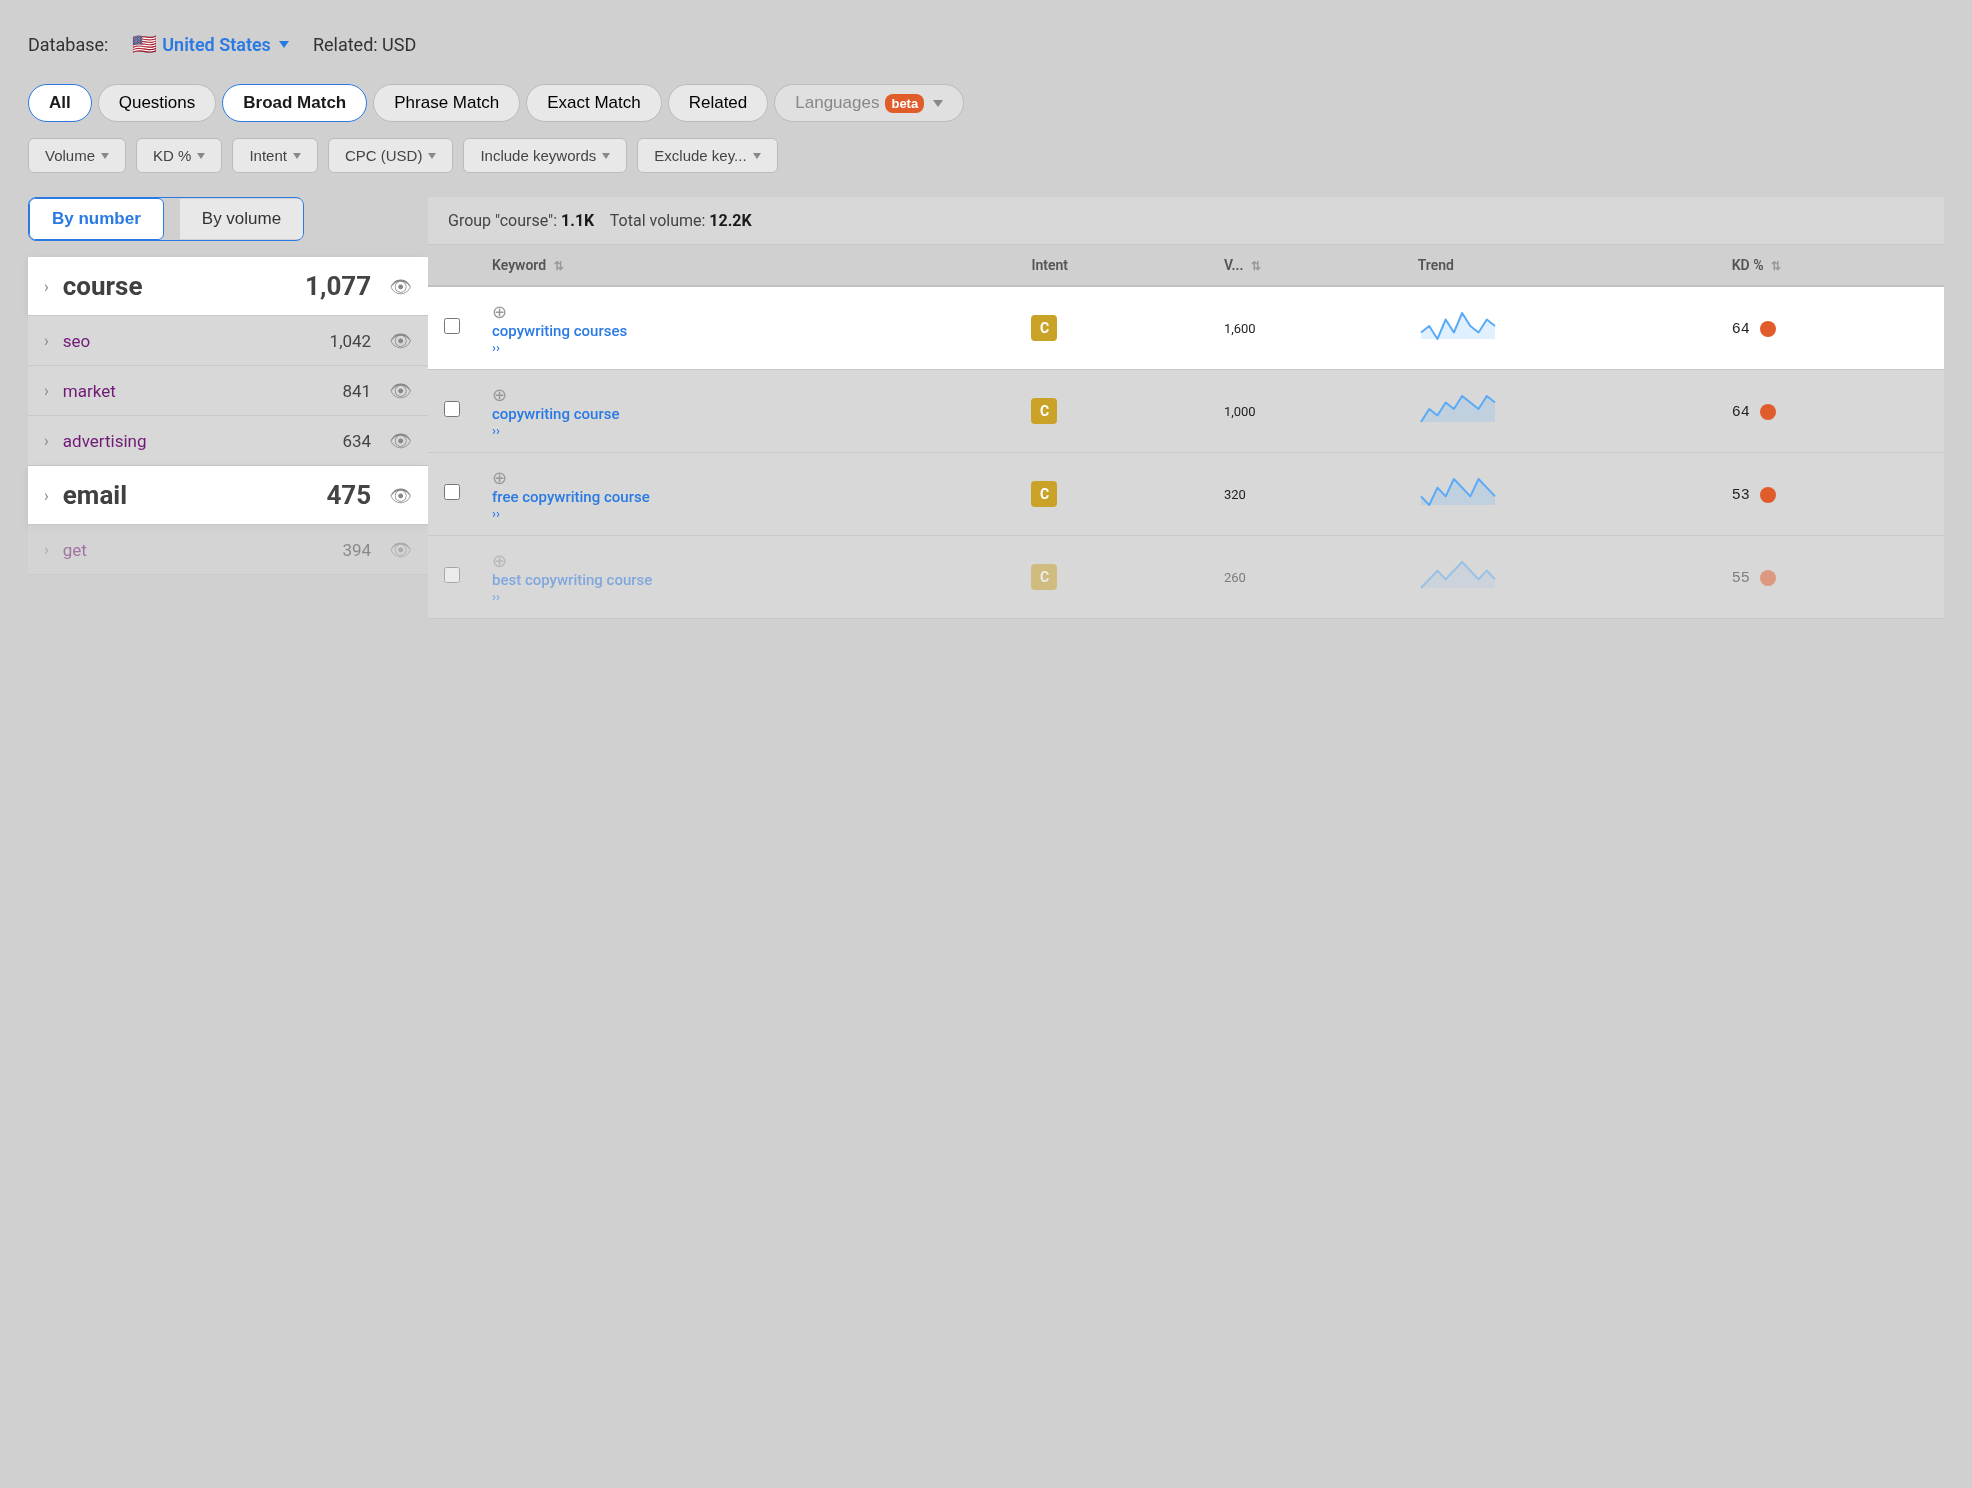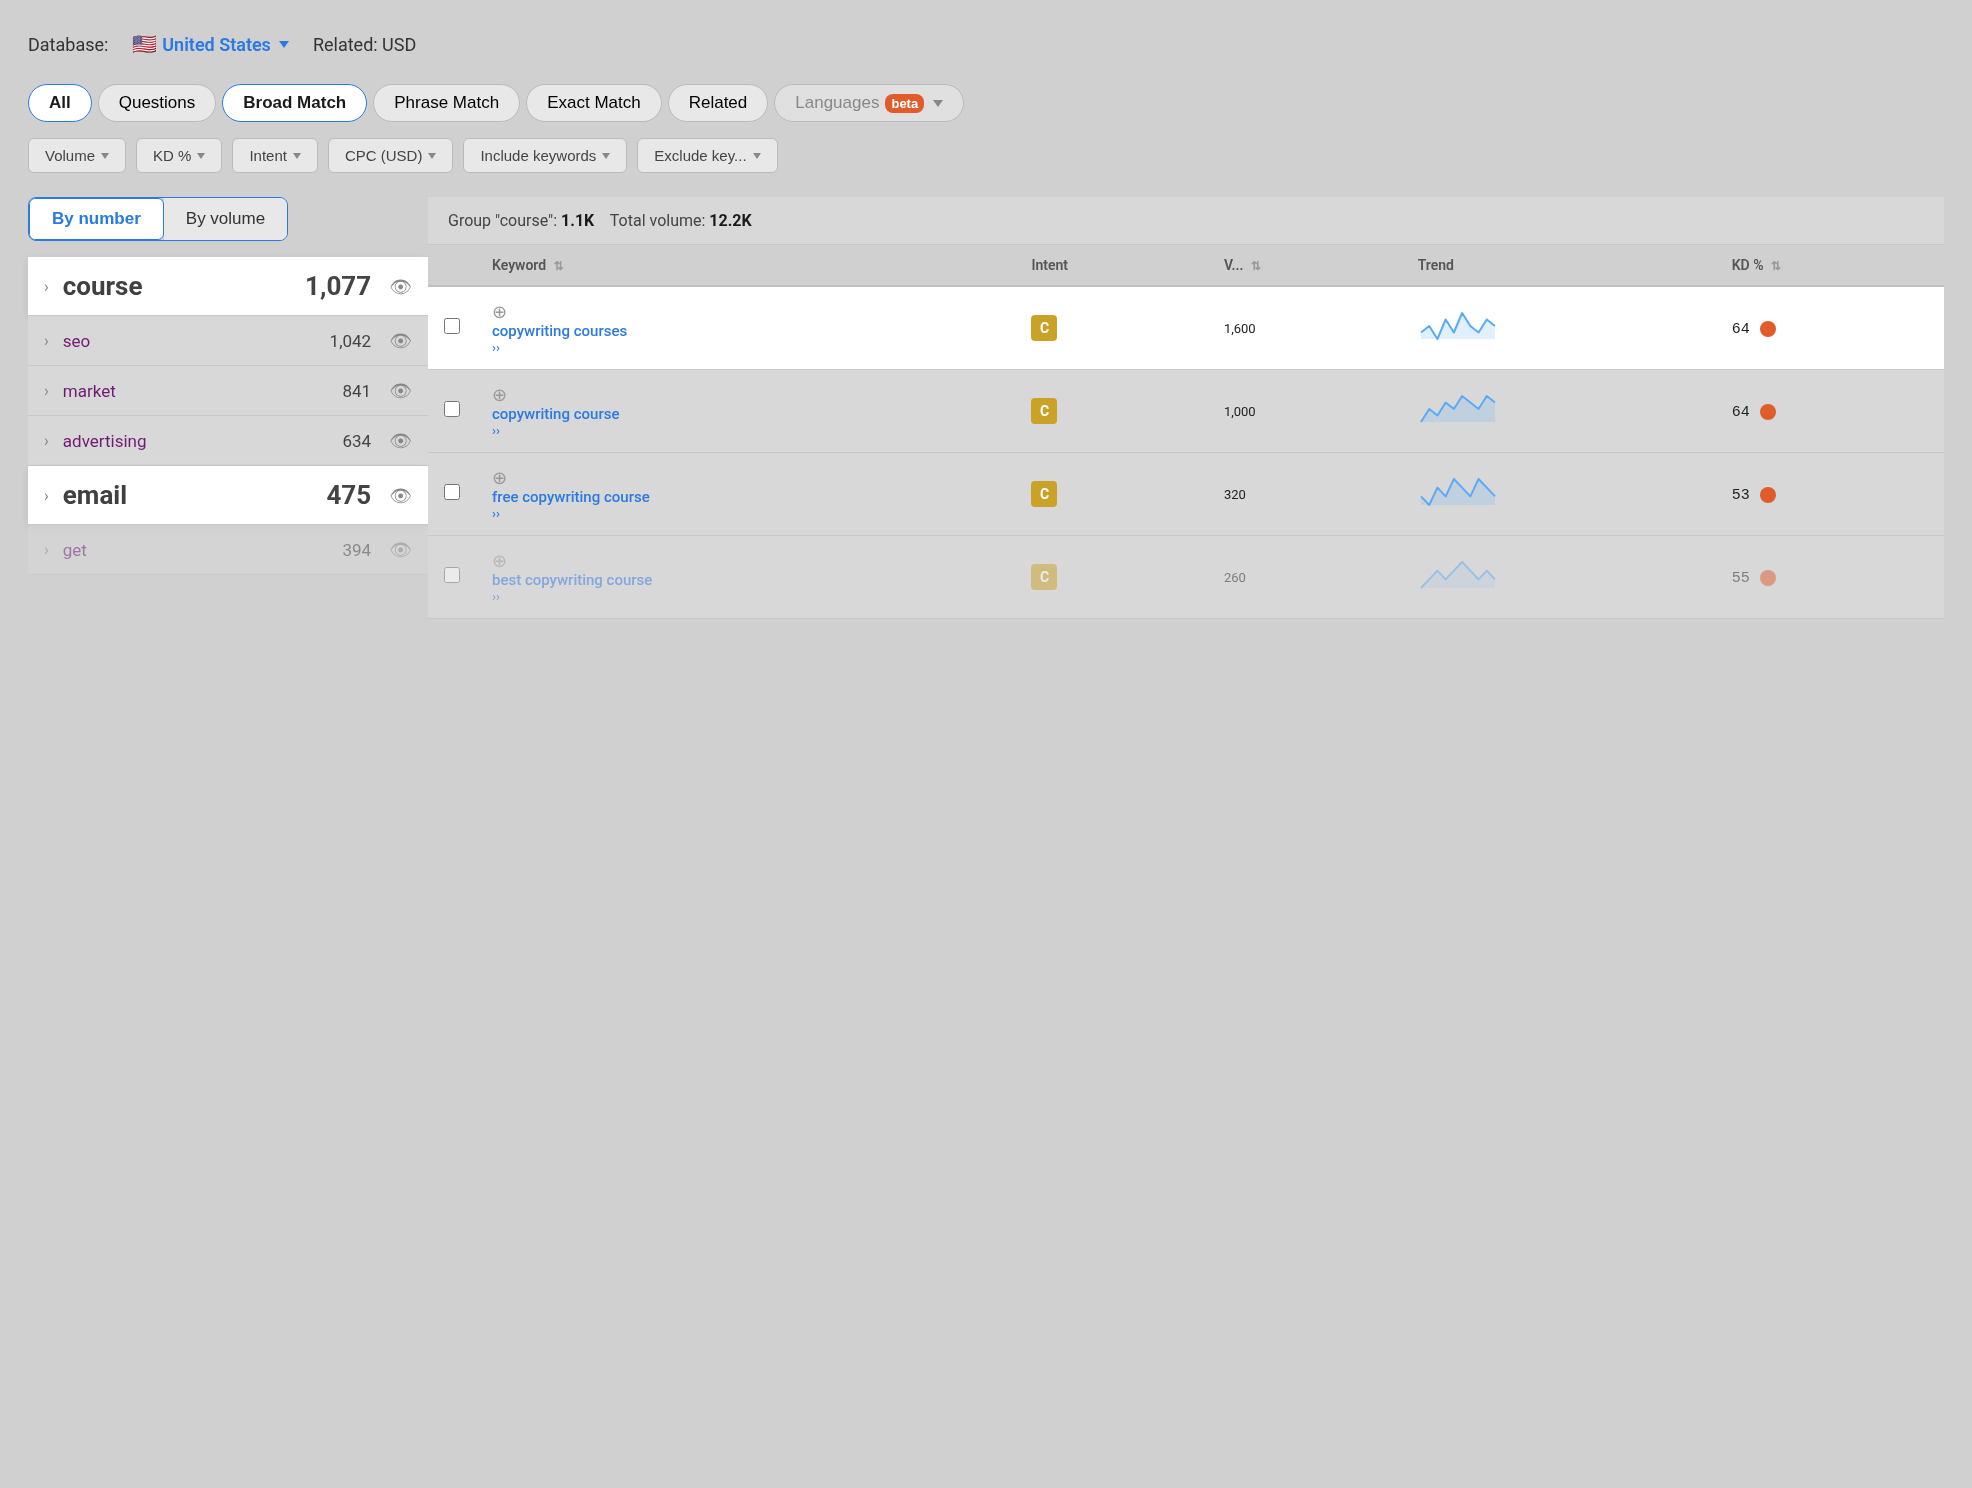--- a/index.html
+++ b/index.html
@@ -142,26 +142,27 @@
     
     .left-panel {
       width: 400px;
       min-width: 340px;
       flex-shrink: 0;
     }
 
     
     .sort-btns {
       display: flex;
-      gap: 0;
+      gap: 16px;
       margin-bottom: 16px;
       border: 1.5px solid #2a7ae4;
       border-radius: 8px;
       overflow: hidden;
       width: fit-content;
+      align-items: center;
     }
     .sort-btn {
       padding: 10px 22px;
       font-size: 17px;
       cursor: pointer;
       border: none;
       background: #e8e8e8;
       color: #333;
     }
     .sort-btn.active {

